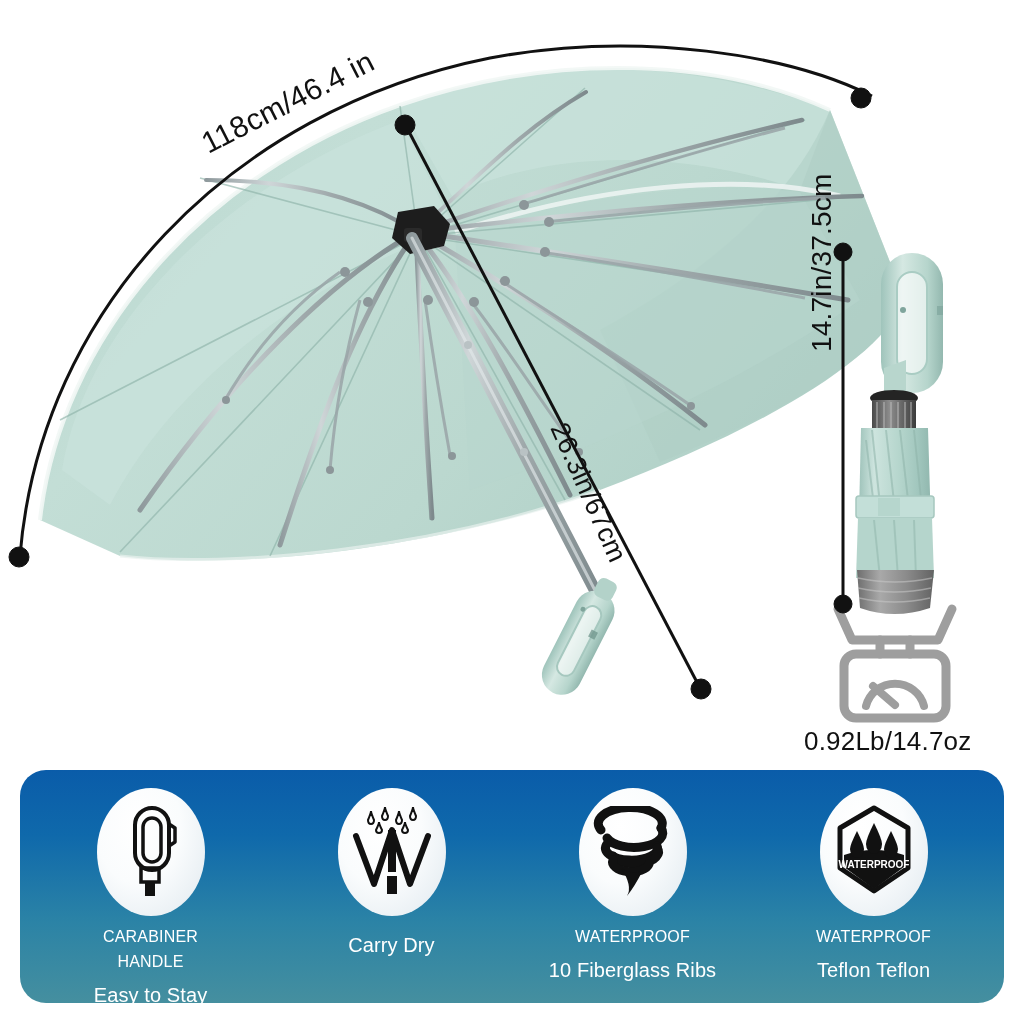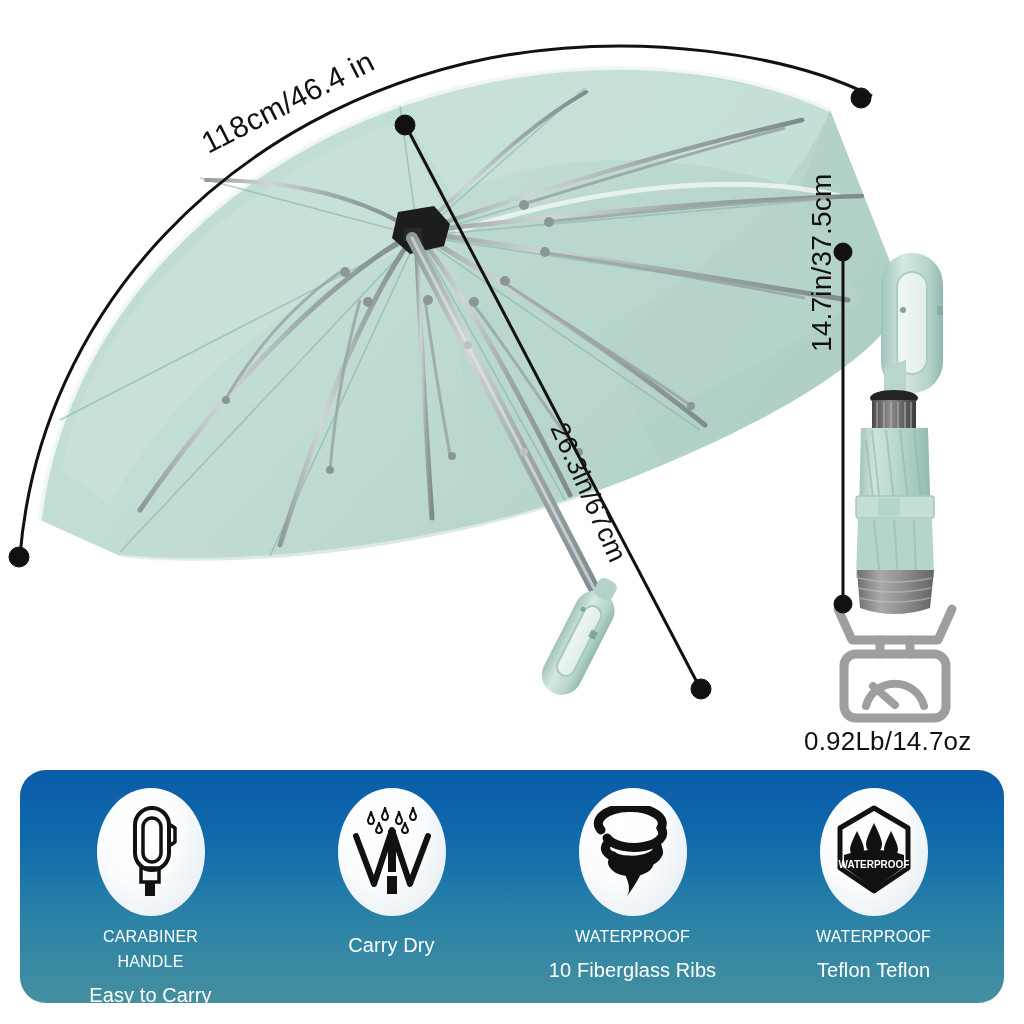--- a/index.html
+++ b/index.html
@@ -358,21 +358,21 @@
         <rect x="28" y="14" width="18" height="44" rx="9" fill="none" stroke="#111111" stroke-width="3.5"></rect>
         <path d="M 54 20 l 6 4 l 0 14 l -6 4" fill="none" stroke="#111111" stroke-width="3.5" stroke-linejoin="round"></path>
         <rect x="26" y="64" width="18" height="14" fill="none" stroke="#111111" stroke-width="3.5"></rect>
         <rect x="30" y="78" width="10" height="14" fill="#111111"></rect>
       </svg>
     </div>
     <div class="feature-title">
       <span>CARABINER</span><br>
       <span>HANDLE</span>
     </div>
-    <div class="feature-sub">Easy to Carry</div>
+    <div class="feature-sub">Easy to Stay</div>
   </div>
 
   <div class="feature-item">
     <div class="feature-icon-wrap">
       <svg width="84" height="92" viewBox="0 0 84 92">
         <g fill="#111111">
           <path d="M 18 14 q 3 -7 3 -9 q 0 2 3 9 q 0 4 -3 4 q -3 0 -3 -4 z" fill="none" stroke="#111111" stroke-width="2"></path>
           <path d="M 32 10 q 3 -7 3 -9 q 0 2 3 9 q 0 4 -3 4 q -3 0 -3 -4 z" fill="none" stroke="#111111" stroke-width="2"></path>
           <path d="M 46 14 q 3 -7 3 -9 q 0 2 3 9 q 0 4 -3 4 q -3 0 -3 -4 z" fill="none" stroke="#111111" stroke-width="2"></path>
           <path d="M 60 10 q 3 -7 3 -9 q 0 2 3 9 q 0 4 -3 4 q -3 0 -3 -4 z" fill="none" stroke="#111111" stroke-width="2"></path>

